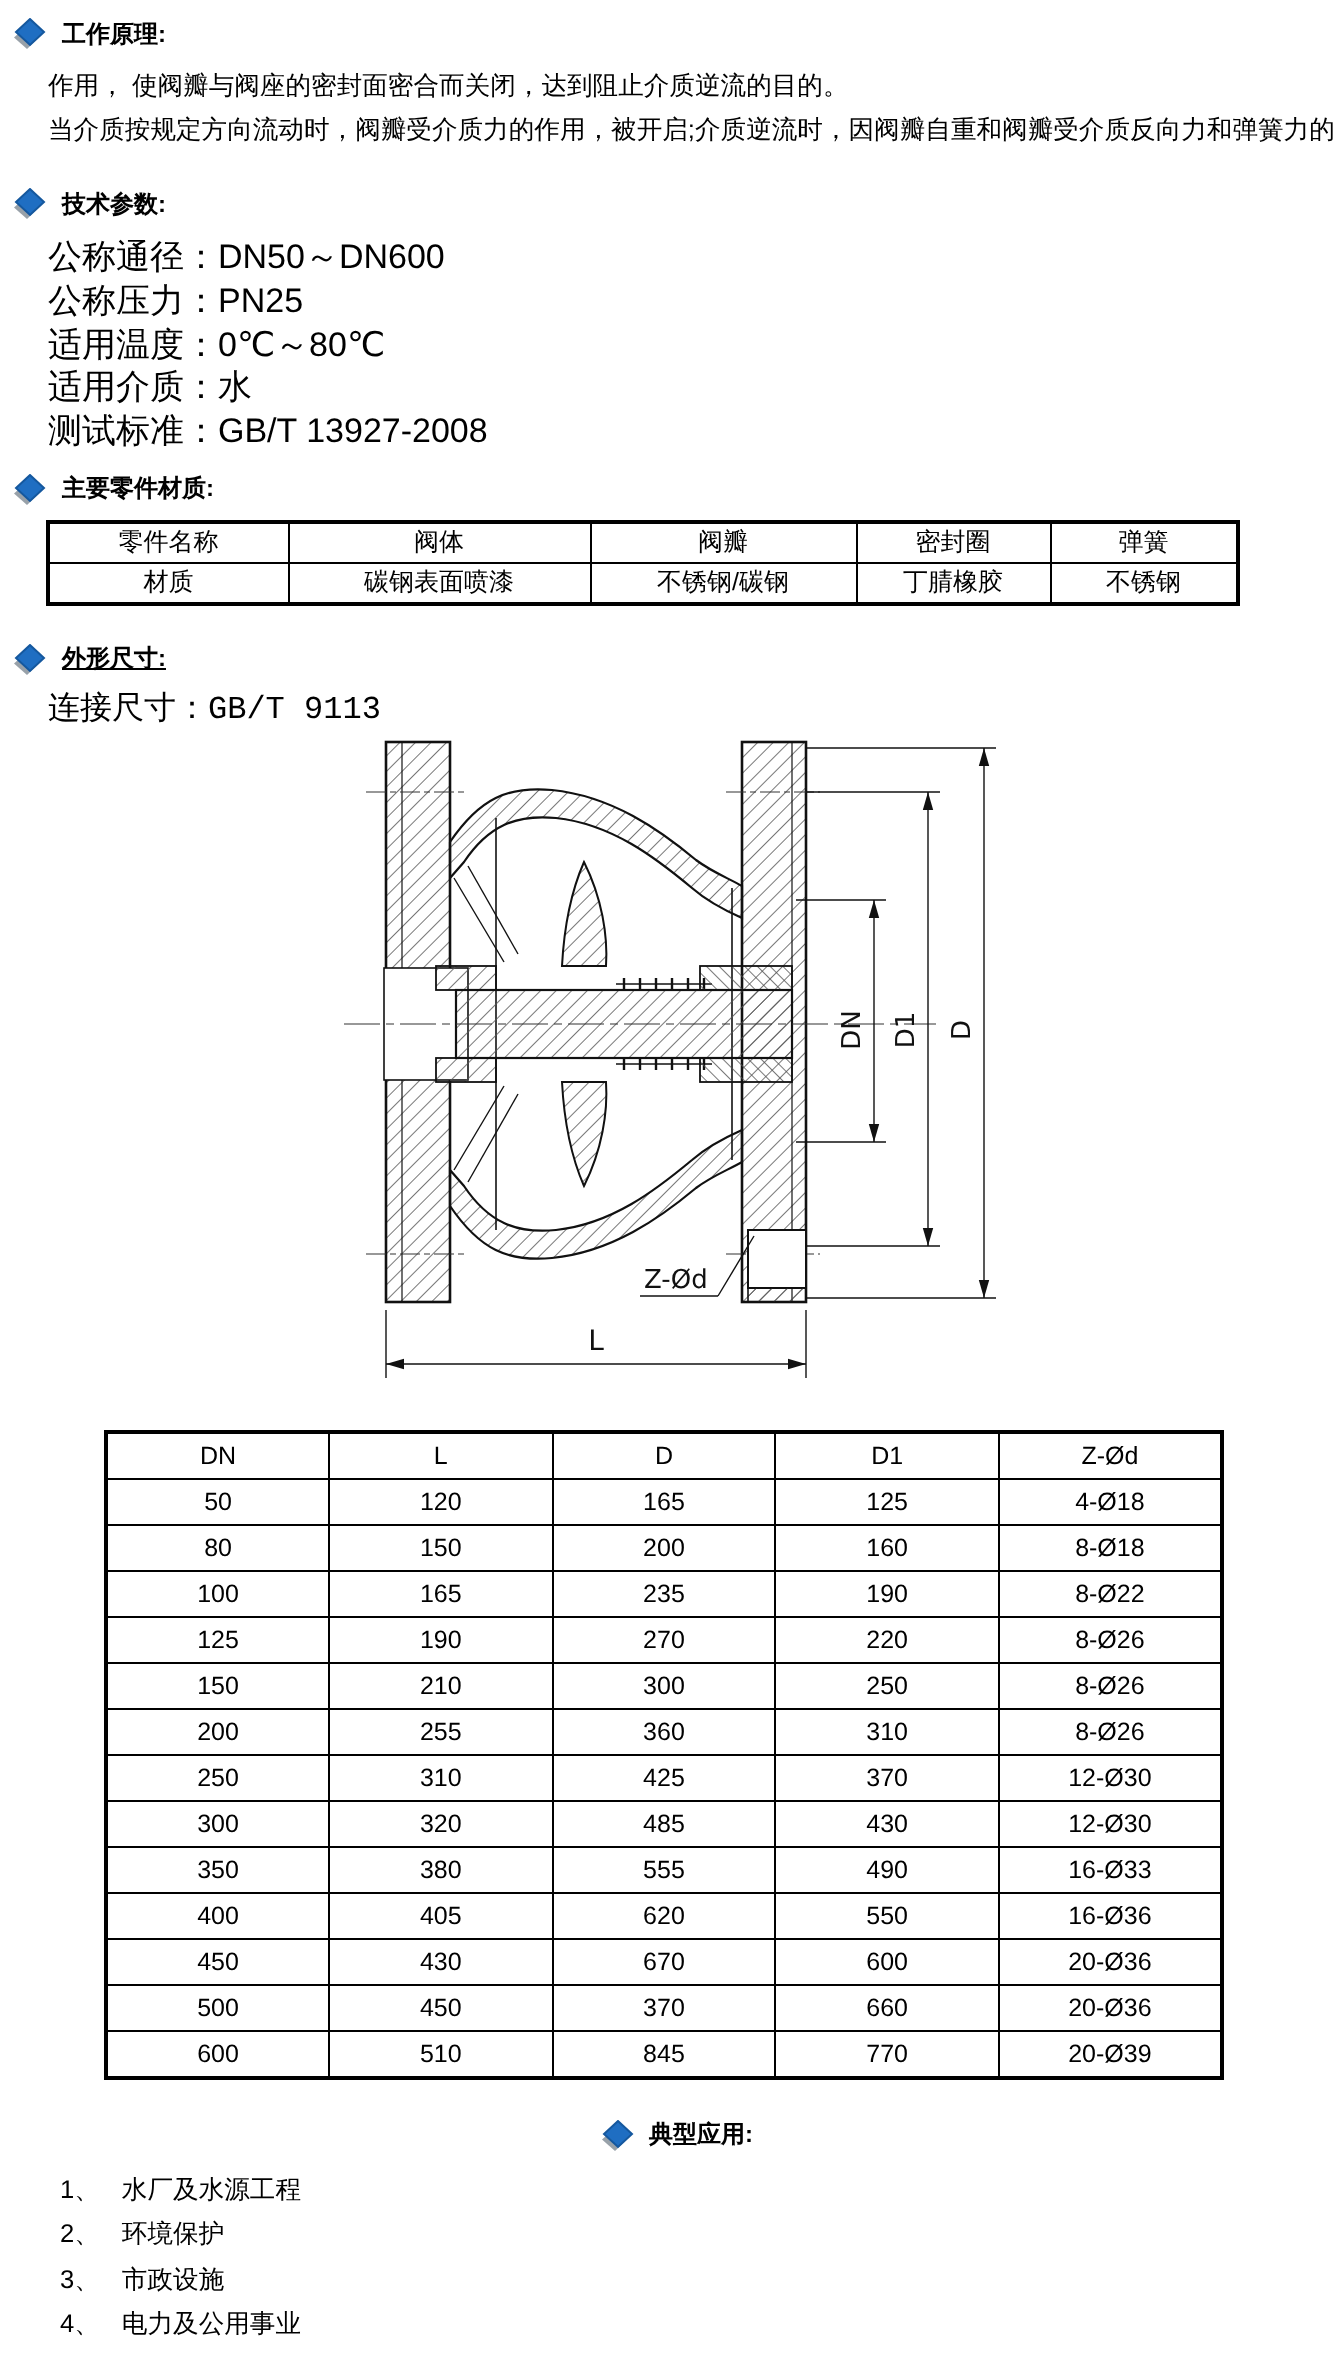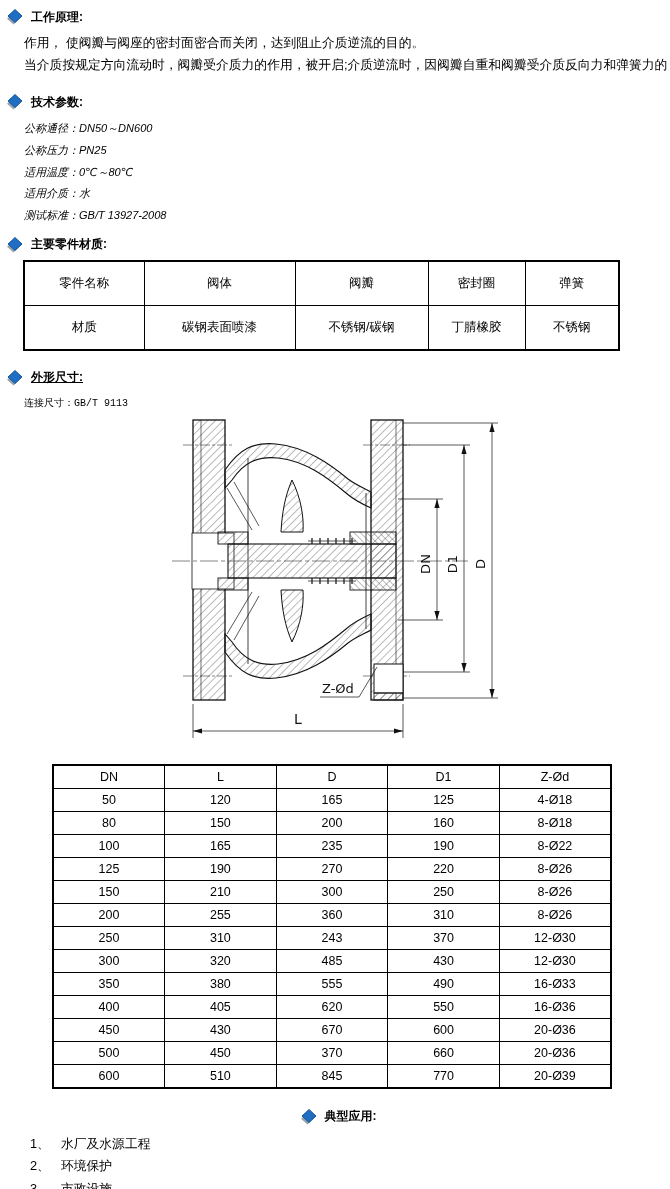--- a/index.html
+++ b/index.html
@@ -4,28 +4,28 @@
 <style>
   html,body{margin:0;padding:0;background:#fff;}
   body{width:670px;height:1189px;overflow:hidden;color:#000;
        font-family:"Liberation Sans","DejaVu Sans",sans-serif;}
   .wrap{padding-top:8px;}
   .sec-head{margin-left:6px;height:18px;display:flex;align-items:center;gap:7px;
             font-size:12px;font-weight:700;}
   .bullet{flex:0 0 auto;}
   .para{margin:6px 0 0 24px;font-size:12.8px;line-height:22px;white-space:nowrap;}
   .mt17{margin-top:17px;align-items:center;} .mt9{margin-top:9px;} .mt18{margin-top:18px;text-decoration:underline;} .mt19{margin-top:19px;justify-content:center;}
-  .params{margin:7px 0 0 24px;font-size:11px;line-height:21.8px;font-style:italic;}
+  .params{margin:7px 0 0 24px;font-size:17px;line-height:21.8px;}
   .param-row{white-space:nowrap;}
   table{border-collapse:collapse;table-layout:fixed;}
   .mat-table{margin:6px 0 0 23px;width:595px;border:2px solid #000;}
-  .mat-table td{border:1px solid #000;height:19px;font-size:12.5px;text-align:center;padding:12px;}
+  .mat-table td{border:1px solid #000;height:19px;font-size:12.5px;text-align:center;padding:0;}
   .dim-table{margin:4px 0 0 52px;width:560px;border:2px solid #000;}
   .dim-table td{border:1px solid #000;height:22px;font-size:12.5px;text-align:center;padding:0;}
-  .conn{margin:7px 0 0 24px;font-size:10px;line-height:18px;white-space:nowrap;}
+  .conn{margin:7px 0 0 24px;font-size:16px;line-height:18px;white-space:nowrap;}
   .conn .v{font-family:"Liberation Mono","DejaVu Sans Mono",monospace;}
   .drawing{display:block;}
   .apps{margin:7px 0 0 30px;font-size:12.8px;line-height:22.3px;}
   .app-item{display:flex;gap:11px;white-space:nowrap;}
 </style>
 </head>
 <body>
 
 <div class="wrap">
 
@@ -261,21 +261,21 @@
         <tr>
           <td>200</td>
           <td>255</td>
           <td>360</td>
           <td>310</td>
           <td>8-Ø26</td>
         </tr>
         <tr>
           <td>250</td>
           <td>310</td>
-          <td>243</td>
+          <td>425</td>
           <td>370</td>
           <td>12-Ø30</td>
         </tr>
         <tr>
           <td>300</td>
           <td>320</td>
           <td>485</td>
           <td>430</td>
           <td>12-Ø30</td>
         </tr>

